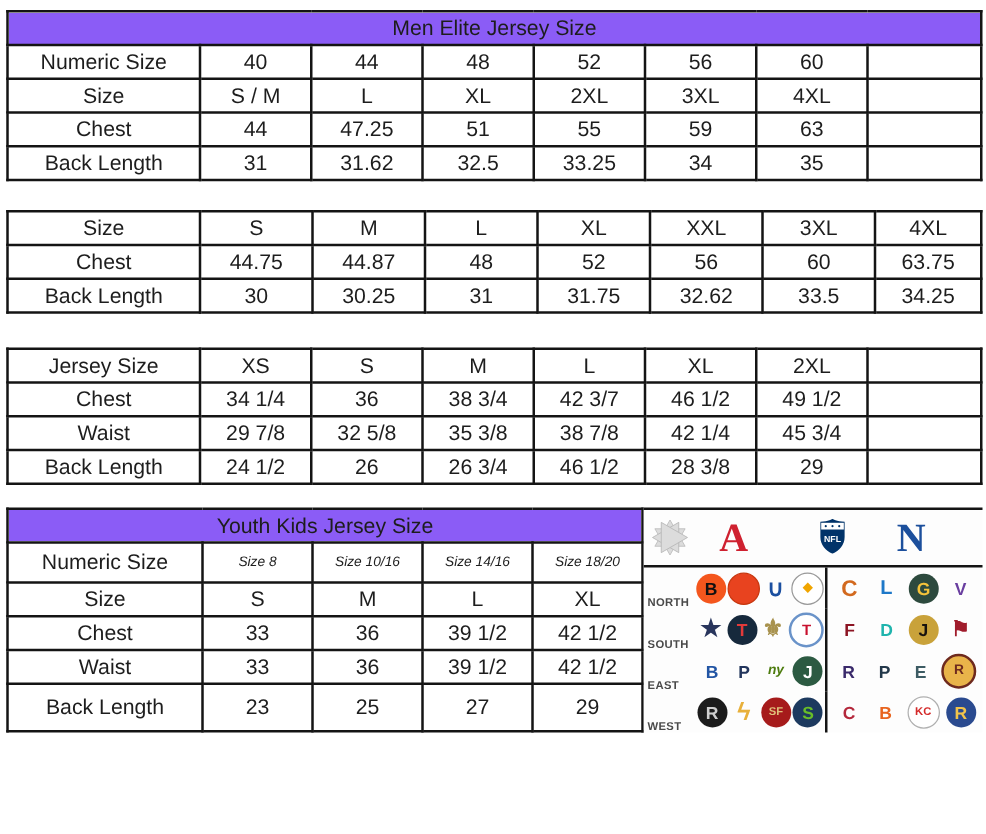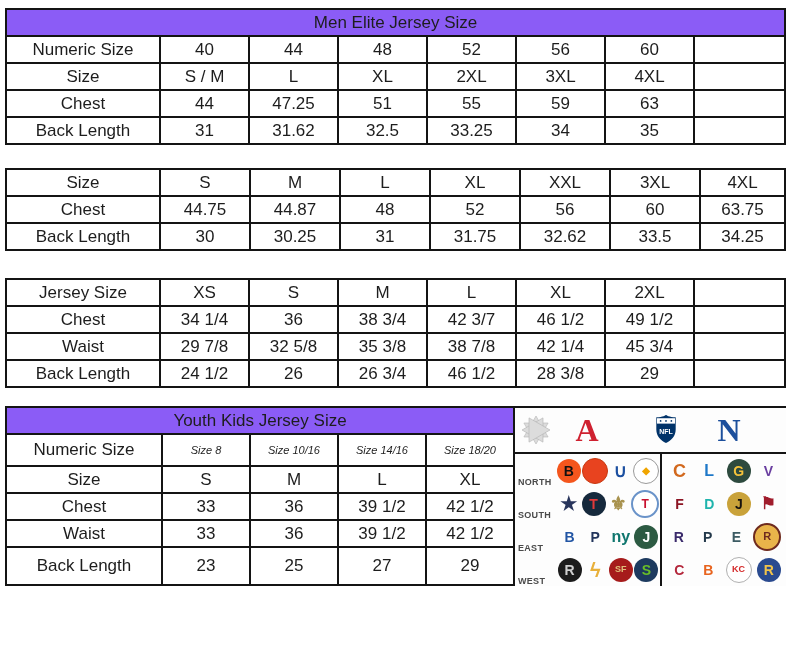--- a/index.html
+++ b/index.html
@@ -315,21 +315,21 @@
           <span class="logo" style="background:#c9a23a;color:#17120e">J</span>
           <span class="logo" style="color:#a01c2c;font-size:17px">⚑</span>
         </span>
       </div>
 
       <div class="div-row">
         <span class="div-label">EAST</span>
         <span class="team-group afc-group">
           <span class="logo" style="color:#2255a4">B</span>
           <span class="logo" style="color:#22355c">P</span>
-          <span class="logo" style="color:#0f766e;font-size:16px;">ny</span>
+          <span class="logo" style="color:#4d7c0f;font-size:11px;font-style:italic">ny</span>
           <span class="logo" style="background:#2c5a42;color:#fff">J</span>
         </span>
         <span class="team-group nfc-group">
           <span class="logo" style="color:#3a2a6b">R</span>
           <span class="logo" style="color:#23384a">P</span>
           <span class="logo" style="color:#3c5b63">E</span>
           <span class="logo" style="background:#e9b44a;color:#6e2a1e;border:2px solid #6e2a1e;font-size:11px">R</span>
         </span>
       </div>
 

